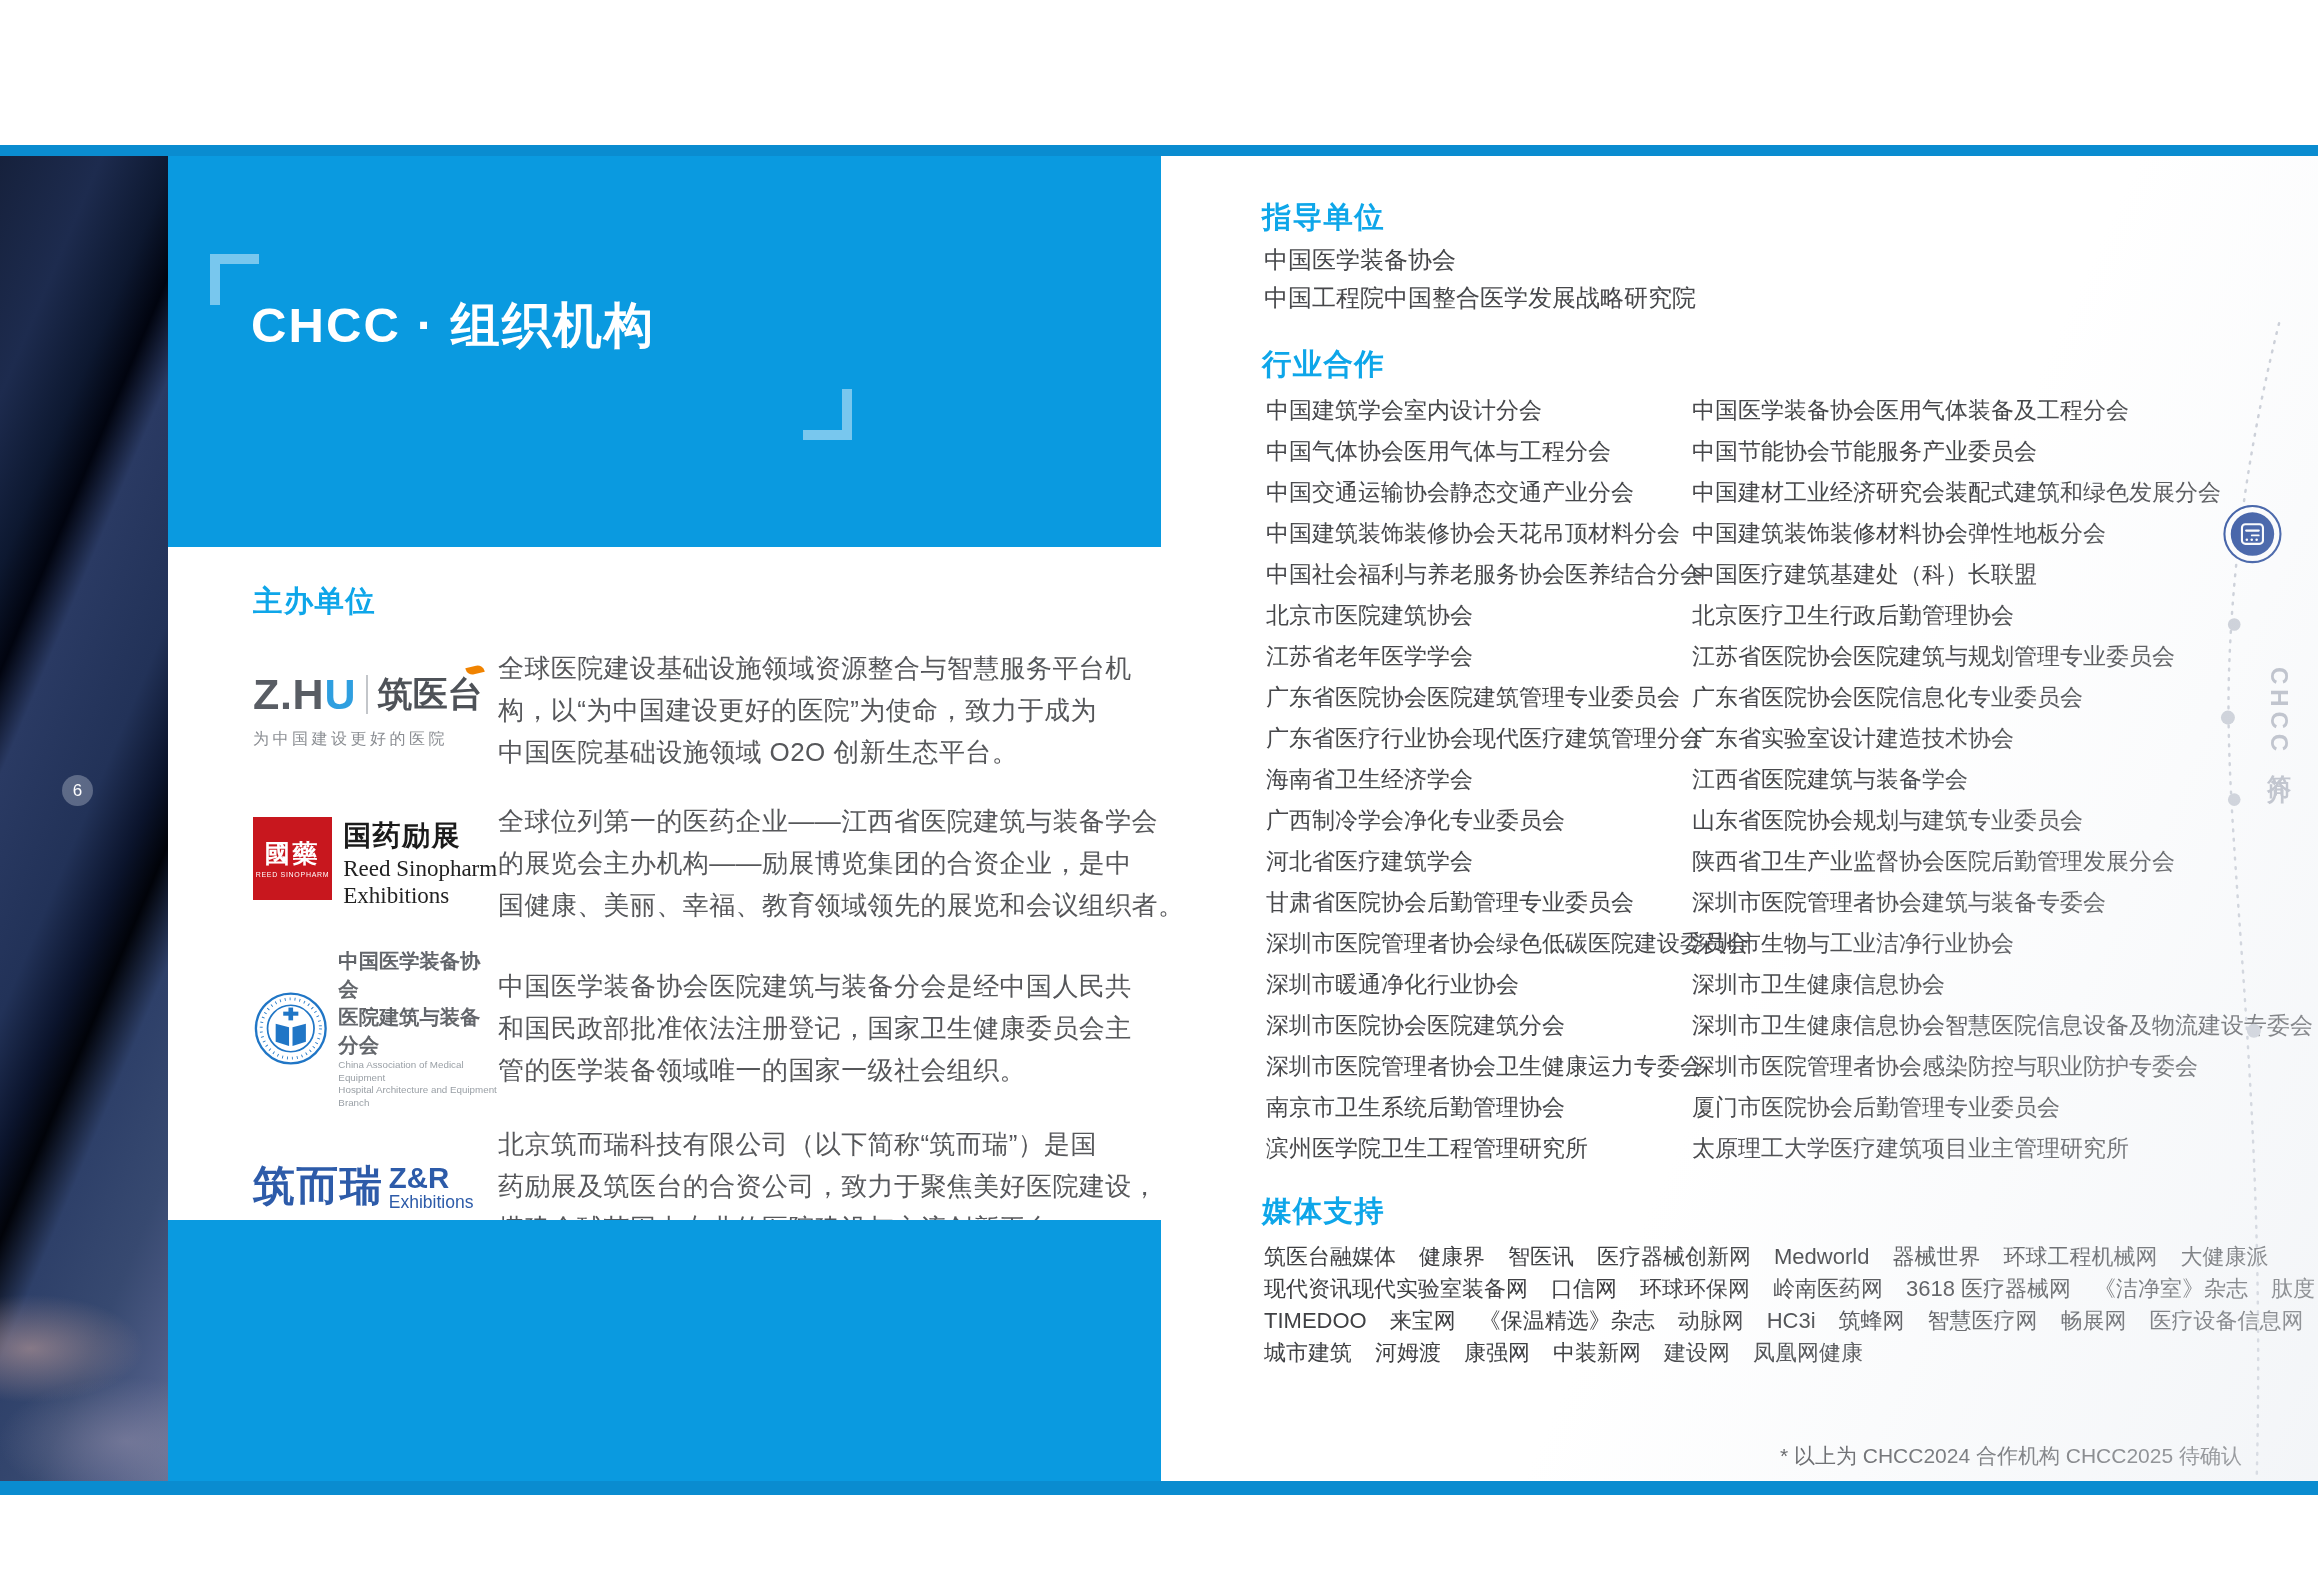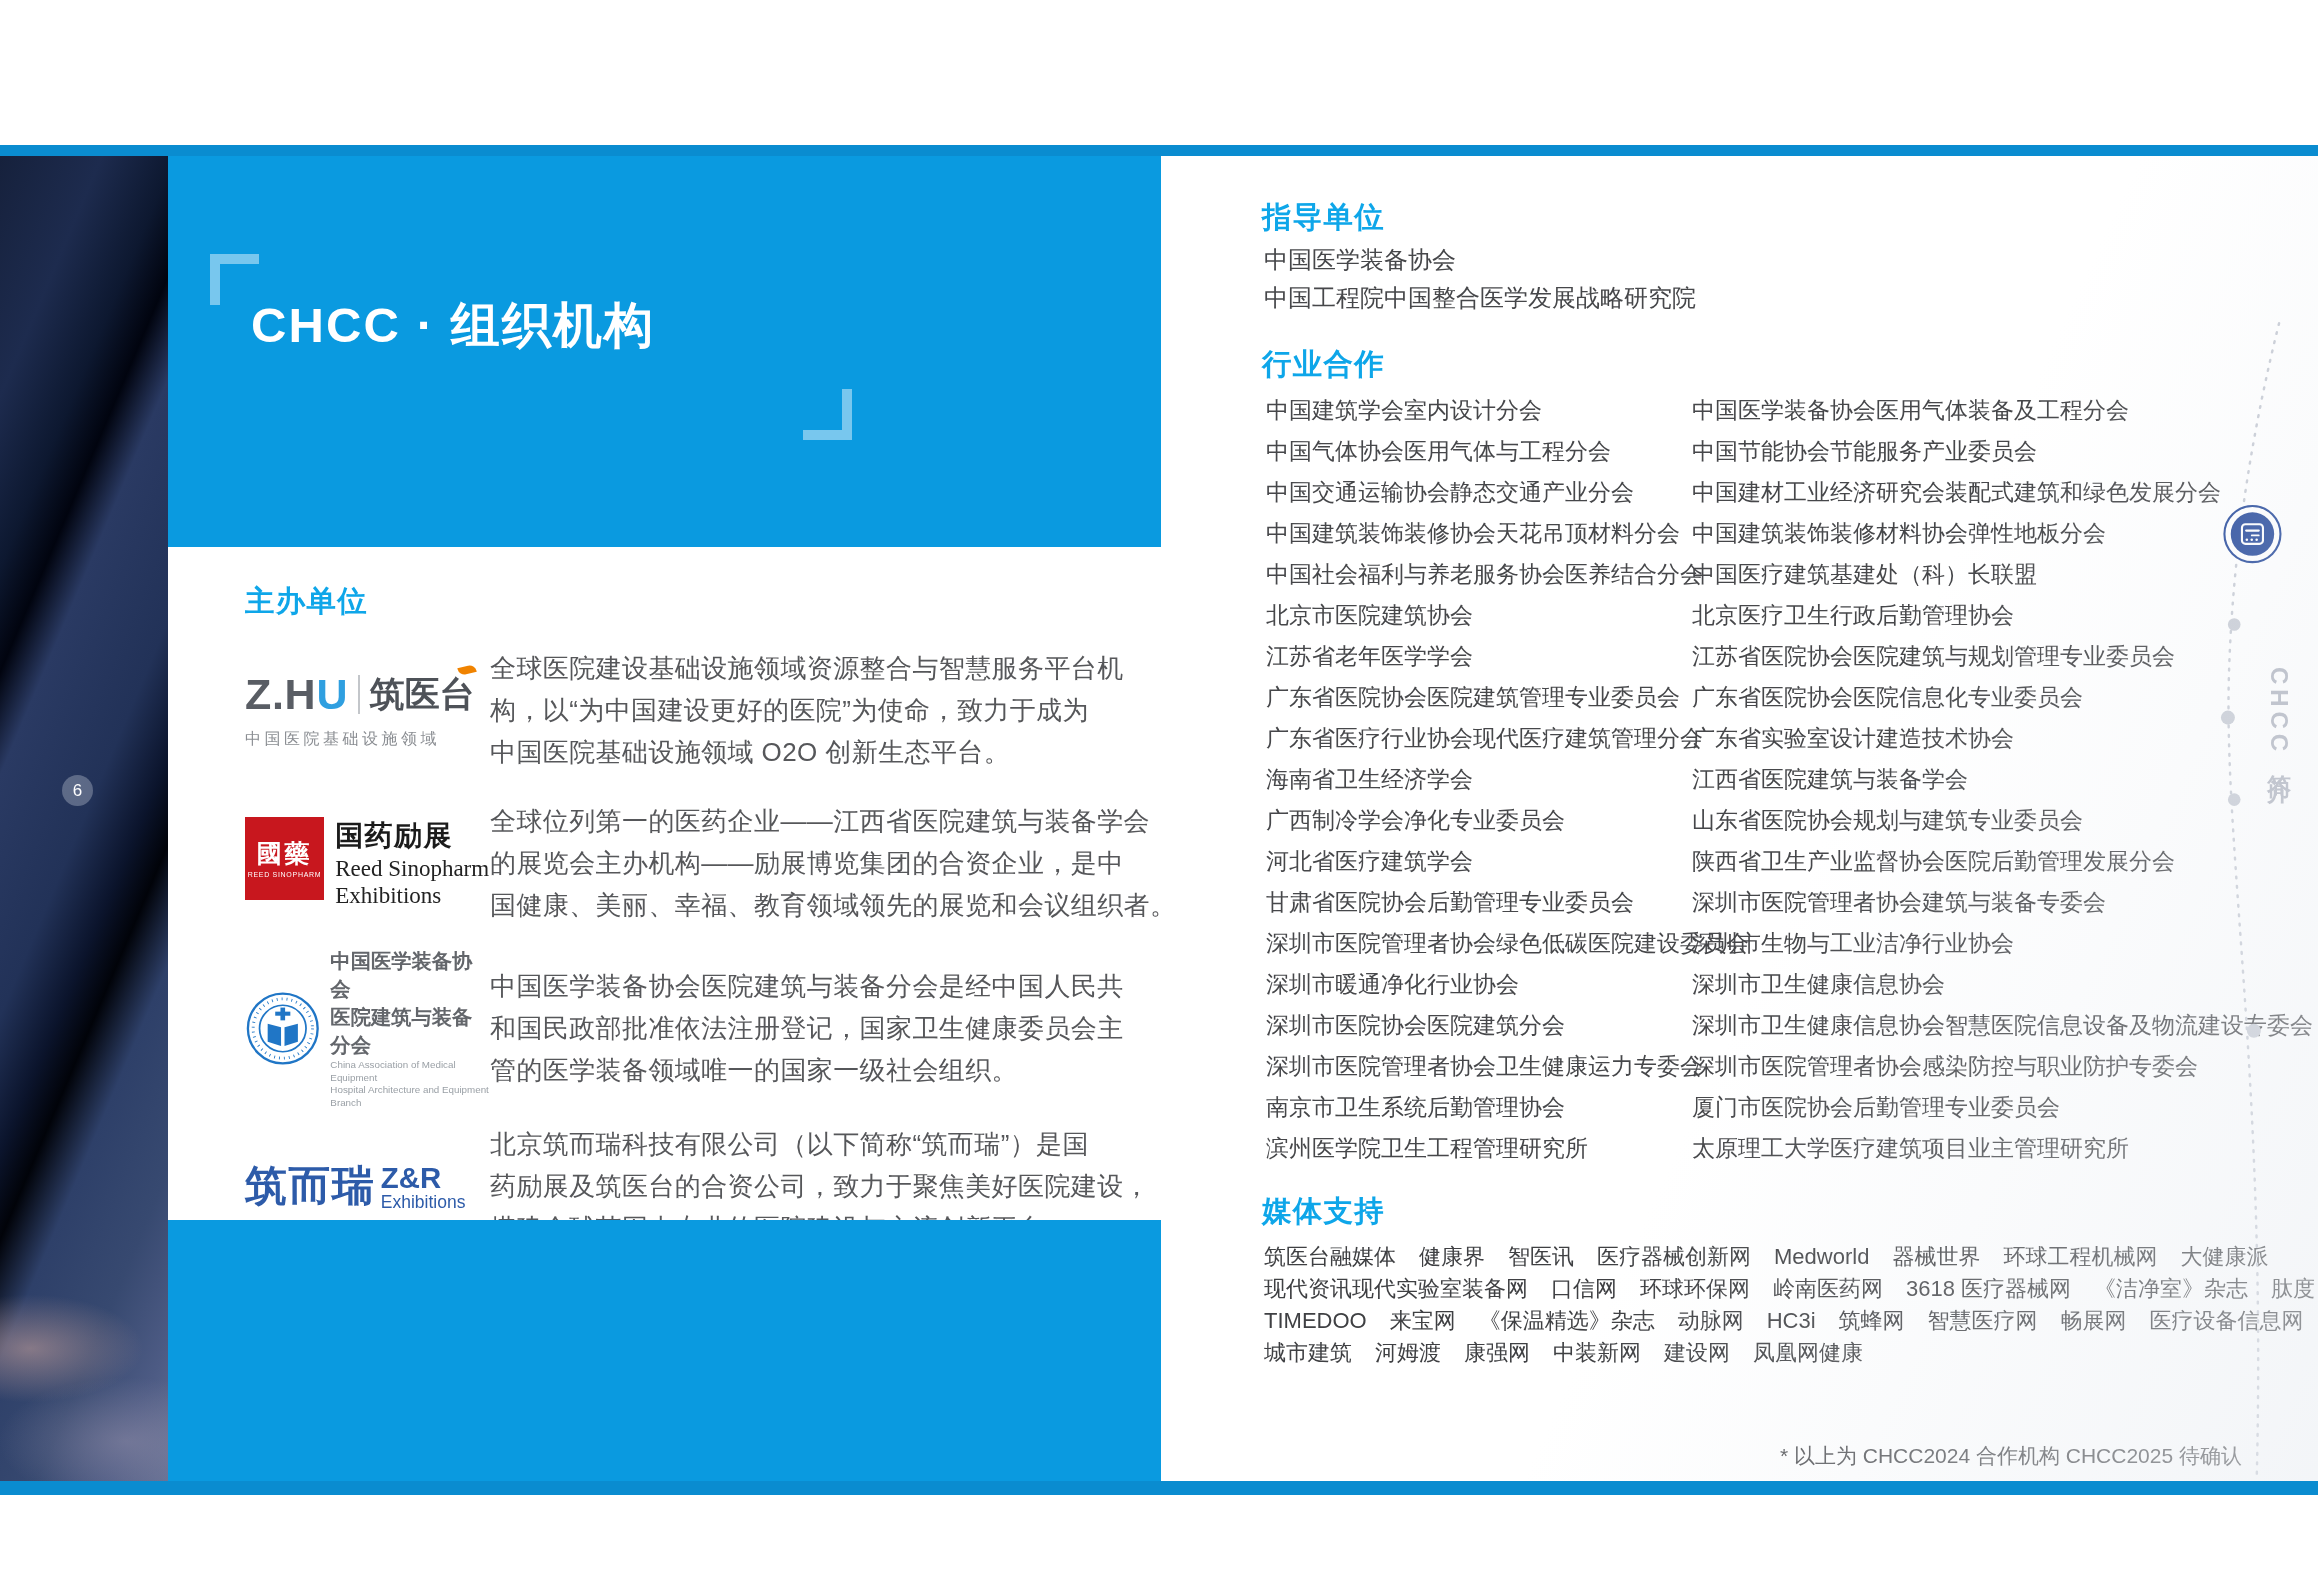--- a/index.html
+++ b/index.html
@@ -39,21 +39,21 @@
   .title-panel .bracket.br{left:635px;top:233px;border-right:10.5px solid rgba(255,255,255,.45);border-bottom:10.5px solid rgba(255,255,255,.45);}
   .main-title{position:absolute;left:83px;top:137px;font-size:49px;font-weight:800;color:#ffffff;letter-spacing:2.1px;white-space:nowrap;}
 
   
   .left-footer{position:absolute;left:168px;top:1220px;width:993px;height:261px;background:#0a9ae0;}
 
   
   .sec-heading{font-size:29.4px;font-weight:800;color:#0ea6e9;letter-spacing:1.4px;}
 
   
-  .hosts{position:absolute;left:168px;top:547px;width:993px;height:673px;background:#ffffff;box-sizing:border-box;padding:35px 35px 0 77px;}
+  .hosts{position:absolute;left:176px;top:547px;width:993px;height:673px;background:#ffffff;box-sizing:border-box;padding:35px 35px 0 77px;}
   .host-block{display:flex;align-items:center;}
   .host-block .logo-col{width:245px;flex:none;}
   .host-block .text-col{flex:1;}
   .desc-line{font-size:26px;line-height:42px;color:#56575a;white-space:nowrap;letter-spacing:0.4px;}
   .hb1{margin-top:25px;} .hb2{margin-top:27px;} .hb3{margin-top:21px;} .hb4{margin-top:14px;}
 
   
   .zhu-top{display:flex;align-items:center;}
   .zhu-latin{font-size:43px;font-weight:800;color:#595d64;letter-spacing:0.7px;}
   .zhu-latin .u{color:#2f9fe0;}
@@ -129,21 +129,21 @@
   <div class="hosts">
     <div class="sec-heading">主办单位</div>
 
     <div class="host-block hb1">
       <div class="logo-col">
         <div class="zhu-top">
           <span class="zhu-latin"><span>Z.H</span><span class="u">U</span></span>
           <span class="zhu-sep"></span>
           <span class="zhu-cjk"><span>筑医台</span><span class="accent"></span></span>
         </div>
-        <div class="zhu-tagline">中国医院基础设施领域</div>
+        <div class="zhu-tagline">为中国建设更好的医院</div>
       </div>
       <div class="text-col">
 
       <div class="desc-line">全球医院建设基础设施领域资源整合与智慧服务平台机</div>
           <div class="desc-line">构，以“为中国建设更好的医院”为使命，致力于成为</div>
           <div class="desc-line">中国医院基础设施领域 O2O 创新生态平台。</div>
         </div>
     </div>
 
     <div class="host-block hb2">

